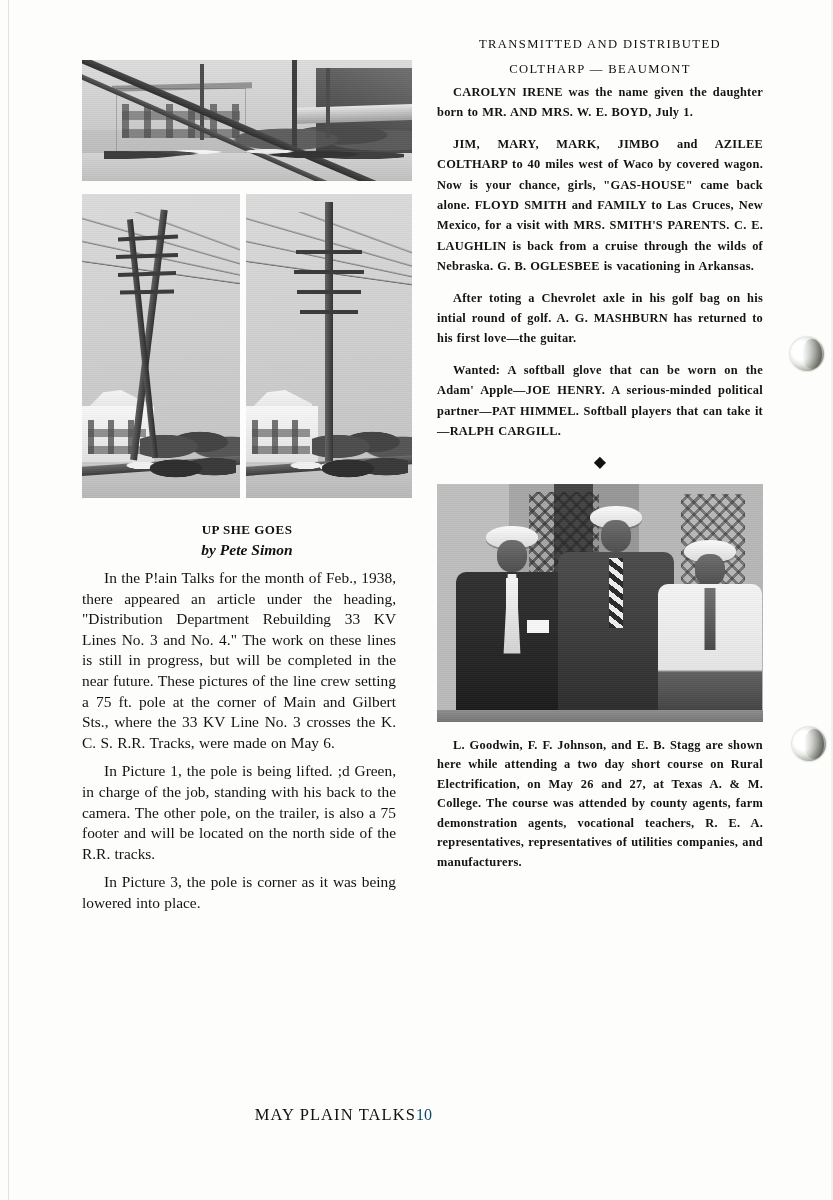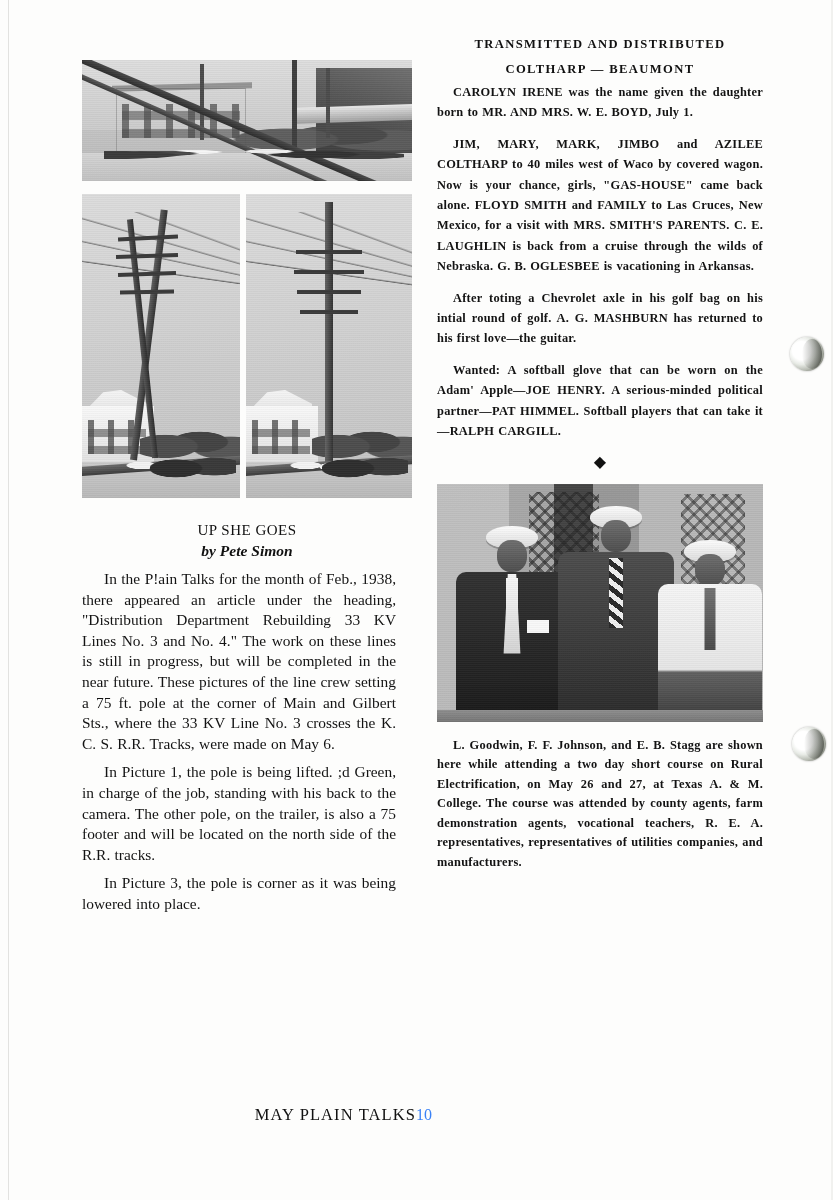--- a/index.html
+++ b/index.html
@@ -327,25 +327,25 @@
     background: linear-gradient(180deg,#70736d,#4a4d47);
   }
   .p4-floor {
     position:absolute; left:0; bottom:0; width:100%; height:12px;
     background: linear-gradient(180deg,#8b8e88,#74776f);
   }
 
   
   .article-title {
     text-align: center;
-    font-size: 15px;
+    font-size: 13px;
     letter-spacing: .5px;
     margin: 24px 0 0 0;
     color: #111;
-    font-weight: 400;
+    font-weight: 700;
   }
   .article-byline {
     text-align: center;
     font-size: 15.5px;
     font-style: italic;
     font-weight: 700;
     margin: 3px 0 9px 0;
     color: #111;
   }
   .body-left p {
@@ -355,21 +355,21 @@
     text-align: justify;
     text-indent: 22px;
     color: #131313;
     word-spacing: .5px;
   }
   .body-left p:last-child { margin-bottom: 0; }
 
   
   .right-head {
     text-align: center;
-    font-weight: 700;
+    font-weight: 400;
     font-size: 12.6px;
     letter-spacing: 1.4px;
     color: #111;
     line-height: 25px;
   }
   .body-right p {
     margin: 0 0 11px 0;
     font-size: 12.4px;
     line-height: 20.4px;
     text-align: justify;
@@ -411,21 +411,21 @@
     justify-content: flex-end;
     align-items: baseline;
   }
   .footer-title {
     font-size: 16.5px;
     letter-spacing: 1.1px;
     color: #111;
   }
   .footer-page {
     font-size: 16px;
-    color: #3b82f6;
+    color: #0c4a6e;
   }
 
   
   .ring {
     position: absolute;
     width: 34px;
     height: 34px;
     border-radius: 50%;
     background:
       radial-gradient(circle at 34% 40%, #ffffff 0 30%, #e8ebe6 46%, #b9bdb4 64%, #83877d 78%, #4f5349 92%, #2e3229 100%);

